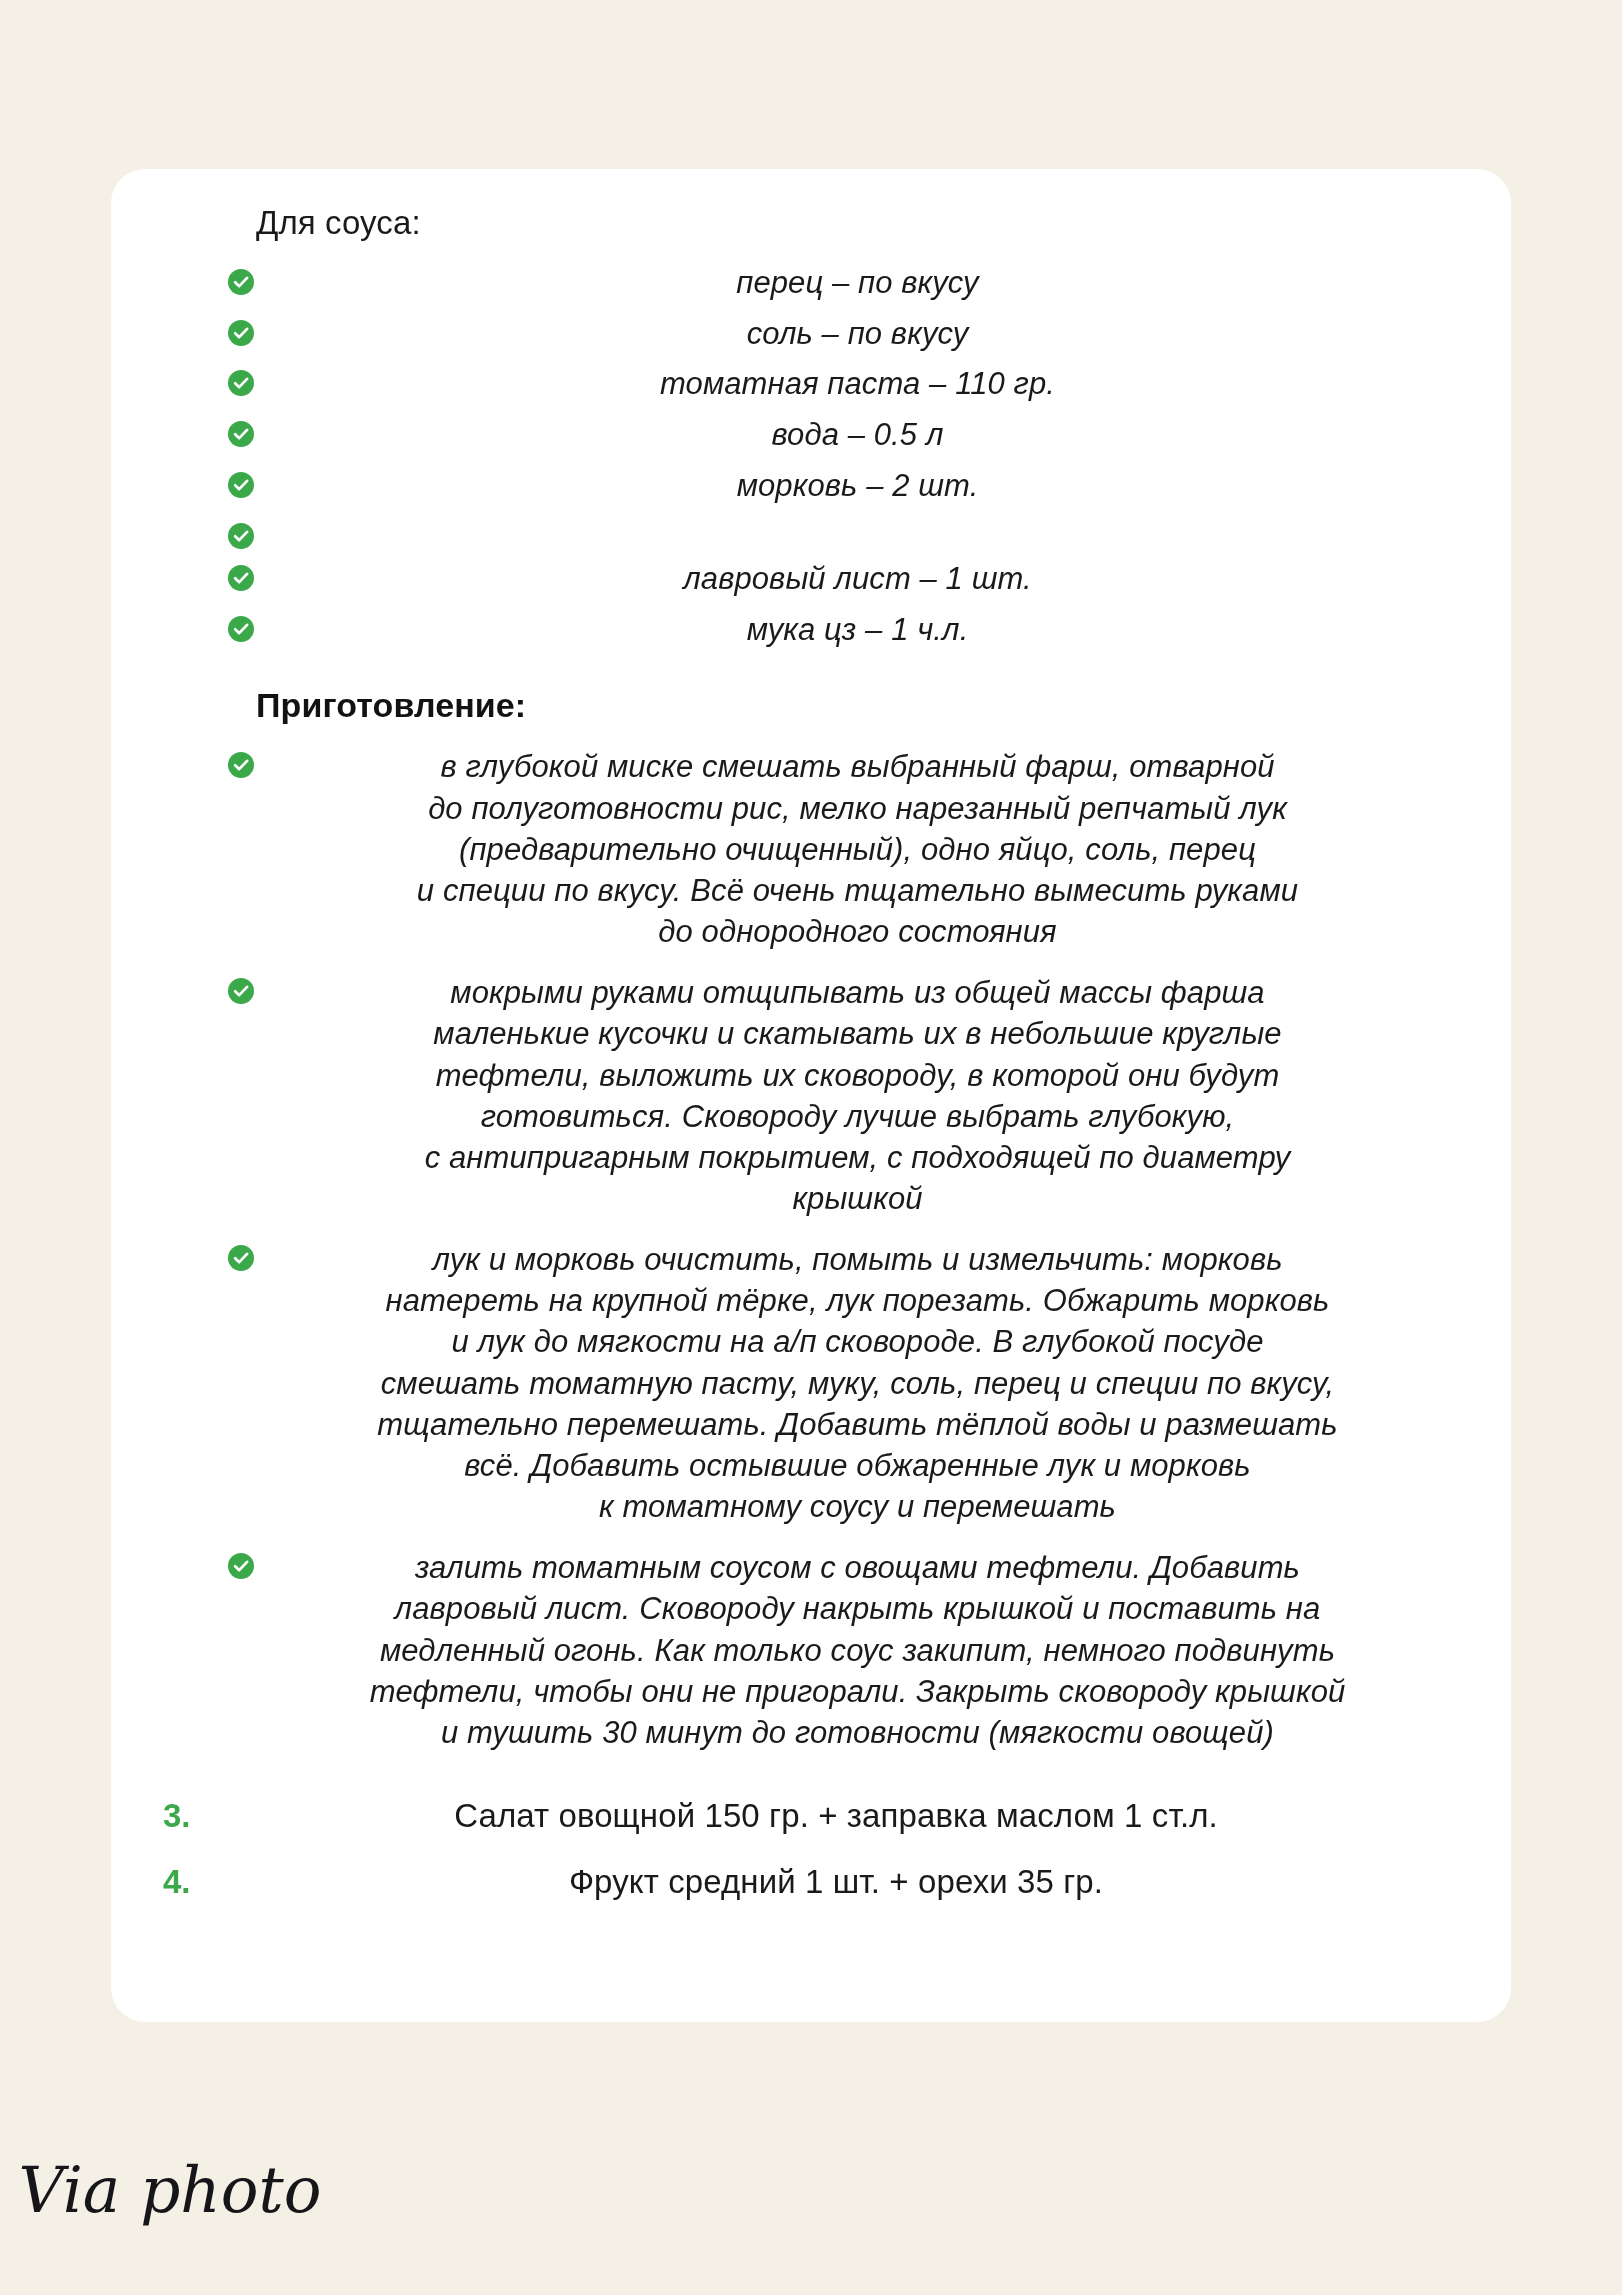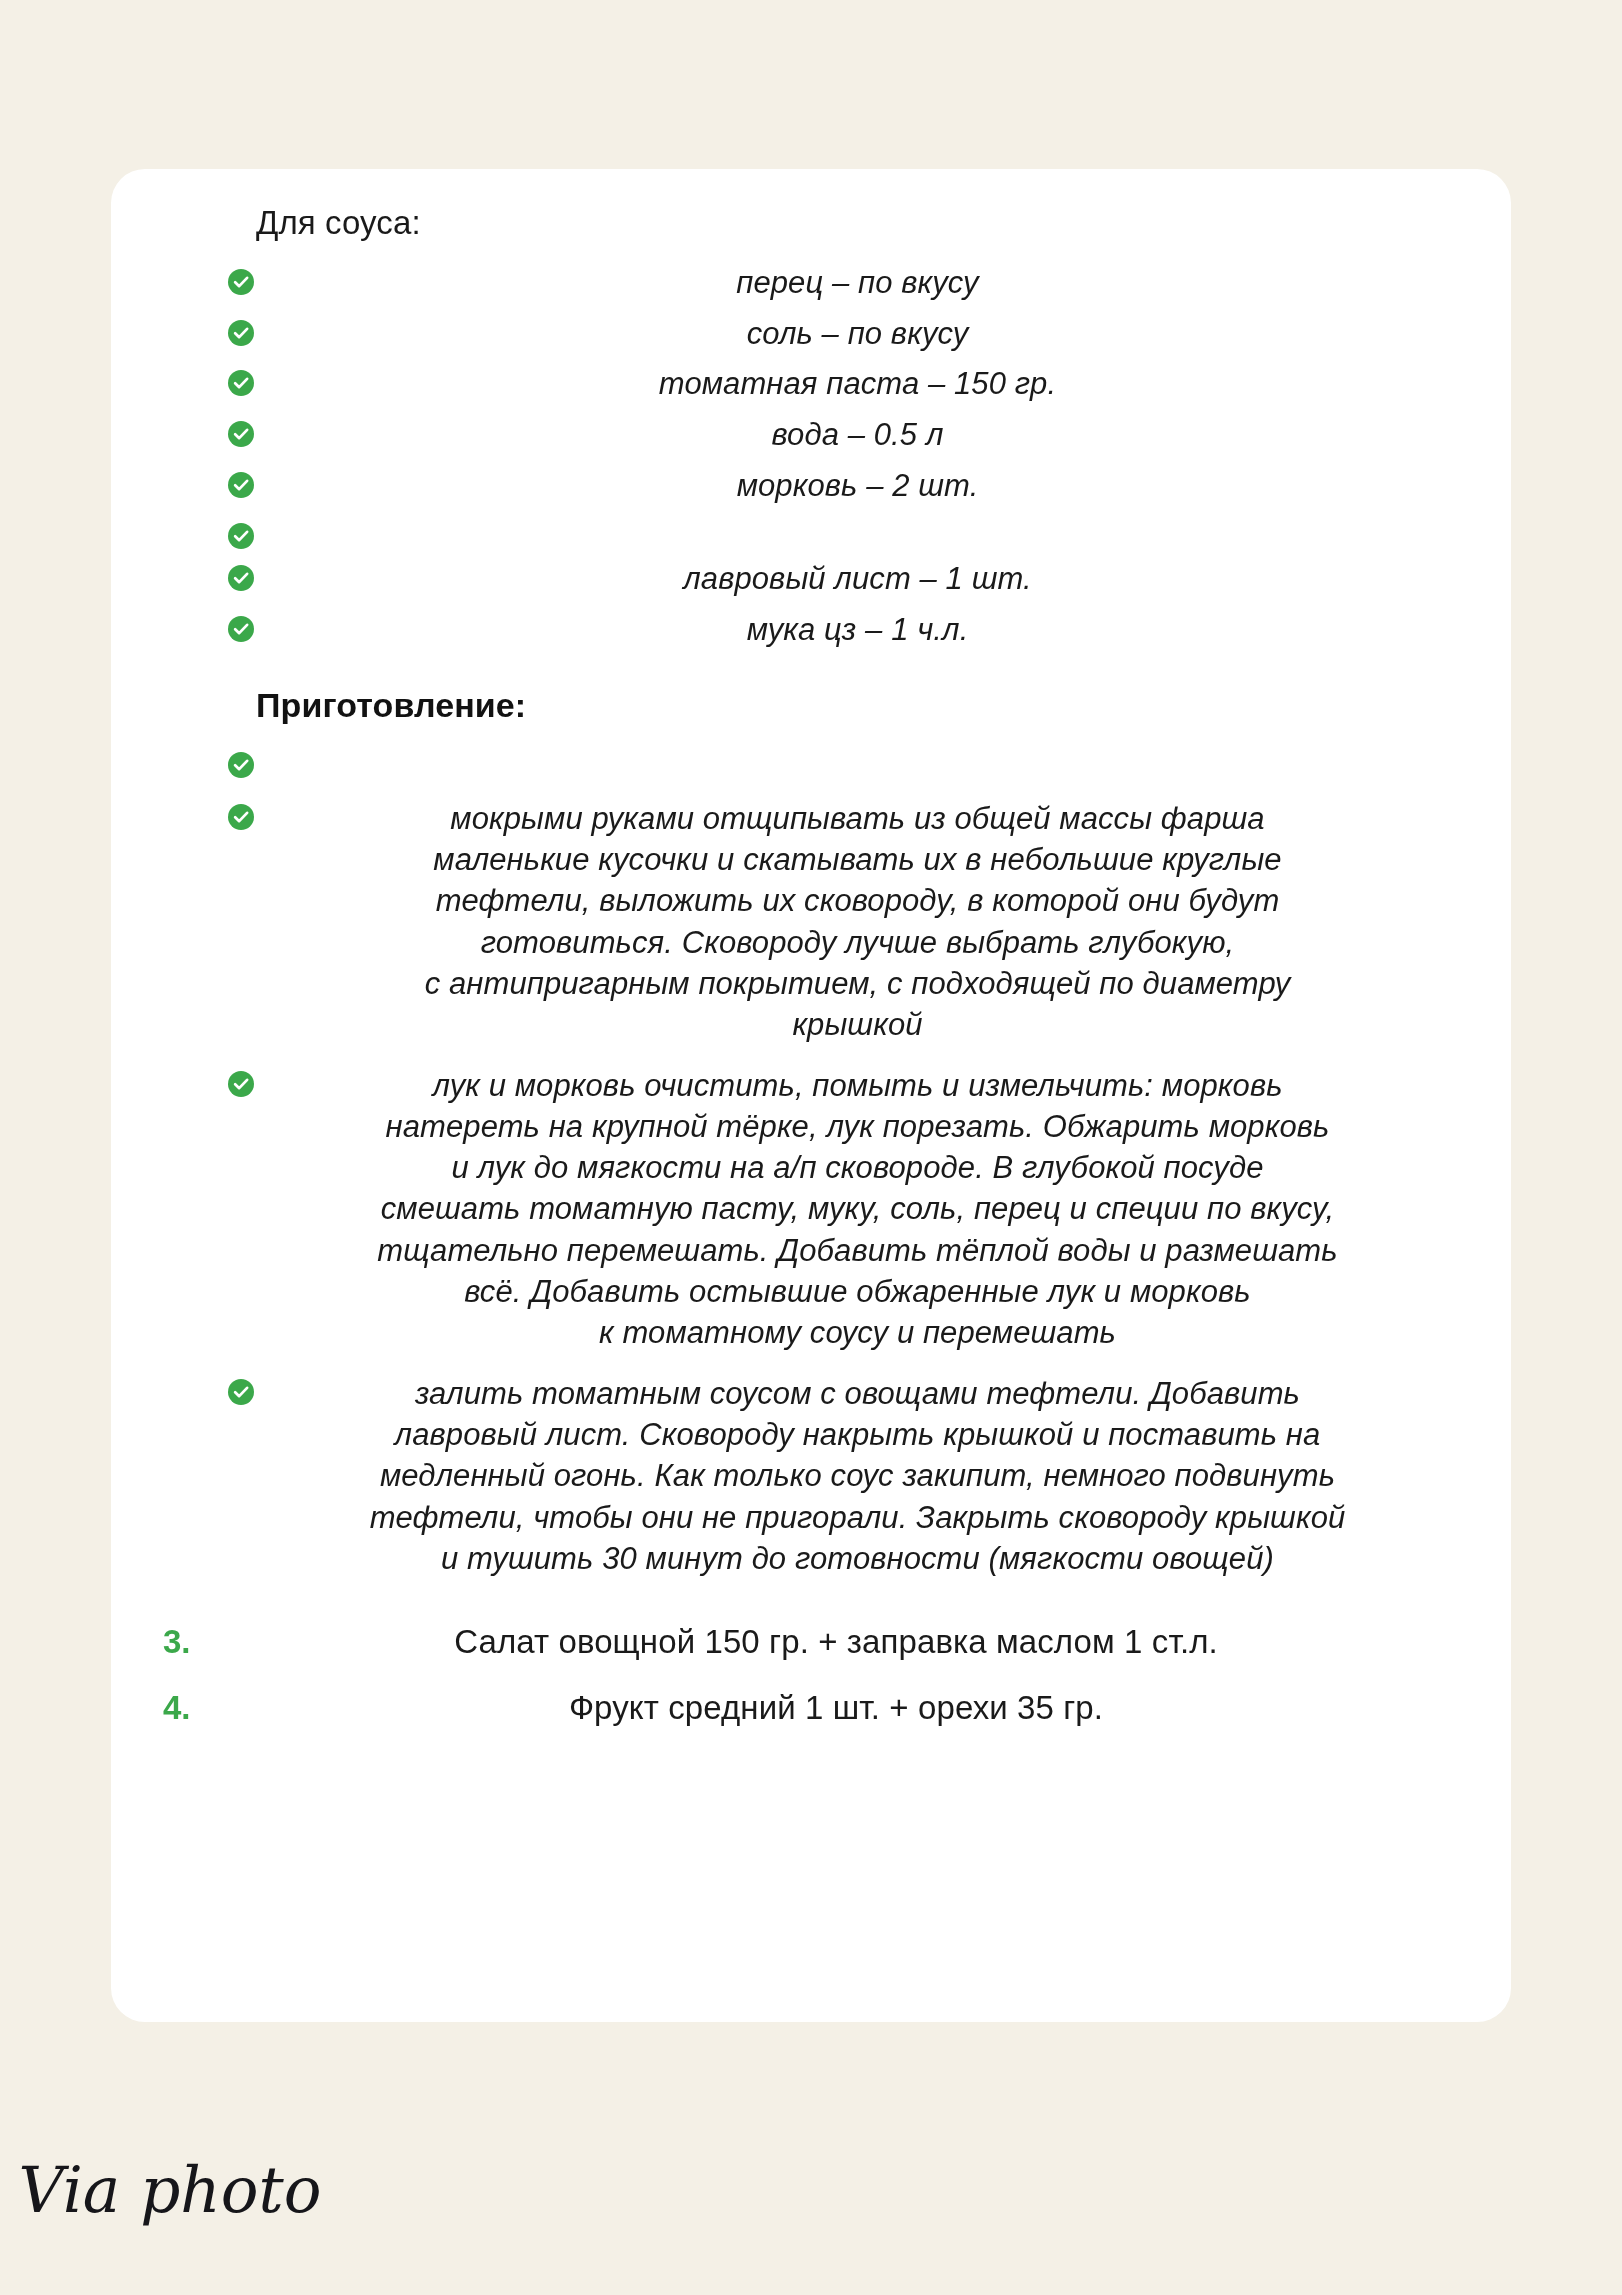--- a/index.html
+++ b/index.html
@@ -174,21 +174,21 @@
         <span class="check-text">соль – по вкусу</span>
       </li>
 
       <li class="check-item">
         <span class="check-icon">
           <svg viewBox="0 0 40 40" xmlns="http://www.w3.org/2000/svg">
             <circle cx="20" cy="20" r="20" fill="#3ba84a"></circle>
             <path d="M11 20.4 L17.2 26.4 L29.4 13.6" fill="none" stroke="#ffffff" stroke-width="4.2" stroke-linecap="round" stroke-linejoin="round"></path>
           </svg>
         </span>
-        <span class="check-text">томатная паста – 150 гр.</span>
+        <span class="check-text">томатная паста – 110 гр.</span>
       </li>
 
       <li class="check-item">
         <span class="check-icon">
           <svg viewBox="0 0 40 40" xmlns="http://www.w3.org/2000/svg">
             <circle cx="20" cy="20" r="20" fill="#3ba84a"></circle>
             <path d="M11 20.4 L17.2 26.4 L29.4 13.6" fill="none" stroke="#ffffff" stroke-width="4.2" stroke-linecap="round" stroke-linejoin="round"></path>
           </svg>
         </span>
         <span class="check-text">вода – 0.5 л</span>
@@ -239,20 +239,25 @@
 
     <ul class="check-list steps">
 
       <li class="check-item">
         <span class="check-icon">
           <svg viewBox="0 0 40 40" xmlns="http://www.w3.org/2000/svg">
             <circle cx="20" cy="20" r="20" fill="#3ba84a"></circle>
             <path d="M11 20.4 L17.2 26.4 L29.4 13.6" fill="none" stroke="#ffffff" stroke-width="4.2" stroke-linecap="round" stroke-linejoin="round"></path>
           </svg>
         </span>
+        <span class="check-text">в глубокой миске смешать выбранный фарш, отварной
+до полуготовности рис, мелко нарезанный репчатый лук
+(предварительно очищенный), одно яйцо, соль, перец
+и специи по вкусу. Всё очень тщательно вымесить руками
+до однородного состояния</span>
       </li>
 
       <li class="check-item">
         <span class="check-icon">
           <svg viewBox="0 0 40 40" xmlns="http://www.w3.org/2000/svg">
             <circle cx="20" cy="20" r="20" fill="#3ba84a"></circle>
             <path d="M11 20.4 L17.2 26.4 L29.4 13.6" fill="none" stroke="#ffffff" stroke-width="4.2" stroke-linecap="round" stroke-linejoin="round"></path>
           </svg>
         </span>
         <span class="check-text">мокрыми руками отщипывать из общей массы фарша

